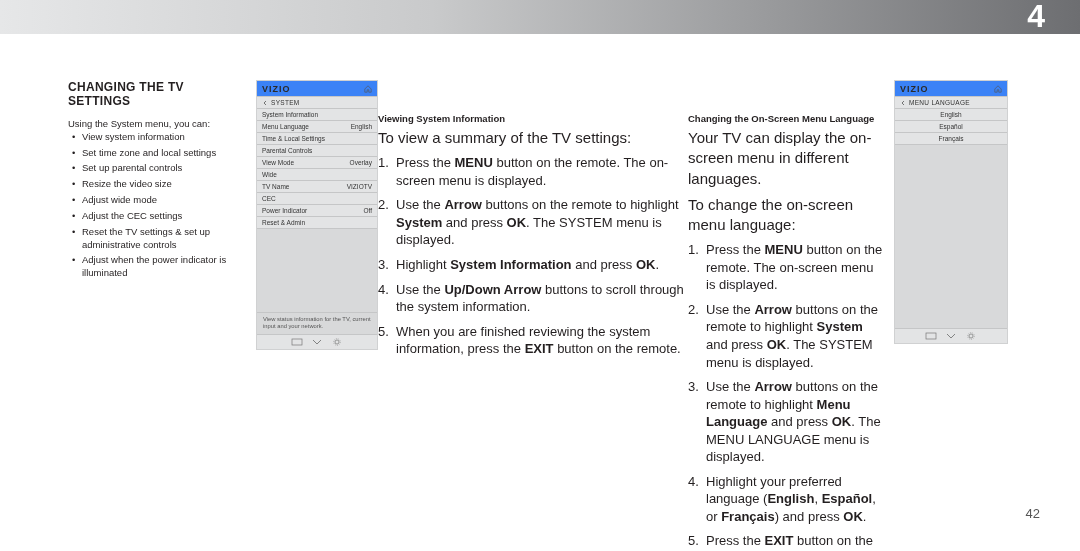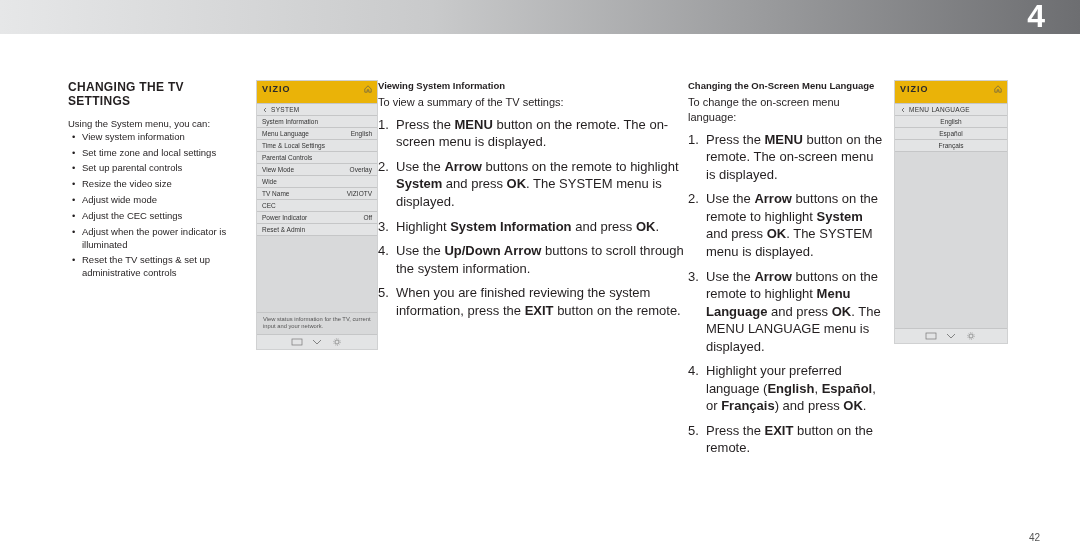--- a/index.html
+++ b/index.html
@@ -21,23 +21,23 @@
     position: absolute;
     right: 34px;
     top: -2px;
     color: #fff;
     font-size: 32px;
     font-weight: bold;
     letter-spacing: 1px;
   }
   .page-number {
     position: absolute;
-    bottom: 8px;
+    bottom: 30px;
     right: 40px;
-    font-size: 10px;
+    font-size: 13px;
     color: #555;
   }
   .content {
     padding: 46px 40px 0 68px;
     display: flex;
   }
   .col1 { width: 310px; display: flex; gap: 12px; }
   .col1-text { width: 176px; }
   .col2 { width: 310px; }
   .col3 { width: 320px; display: flex; gap: 10px; }
@@ -47,43 +47,43 @@
     font-size: 12px;
     font-weight: bold;
     letter-spacing: 0.3px;
     margin-bottom: 10px;
   }
   .intro { font-size: 9.5px; margin-bottom: 0; line-height: 1.35; }
   ul.bullets { list-style: none; font-size: 9.5px; line-height: 1.35; }
   ul.bullets li { padding-left: 14px; position: relative; margin-bottom: 3px; }
   ul.bullets li::before { content: "•"; position: absolute; left: 4px; top: 0; }
 
-  .sub-heading { font-size: 9.5px; font-weight: bold; margin-bottom: 4px; }
-  .sub-intro { font-size: 11px; margin-bottom: 6px; line-height: 1.35; }
+  .sub-heading { font-size: 9.5px; font-weight: bold; margin-bottom: 4px; margin-top: 33px; }
+  .sub-intro { font-size: 15px; margin-bottom: 6px; line-height: 1.35; }
 
   ol.steps { list-style: none; counter-reset: step; font-size: 13px; line-height: 1.35; }
   ol.steps li { counter-increment: step; padding-left: 18px; position: relative; margin-bottom: 7px; }
   ol.steps li::before { content: counter(step) "."; position: absolute; left: 0; top: 0; }
   ol.steps li b { font-weight: bold; }
 
   
   .vizio-panel {
     border: 1px solid #d0d1d2;
     background: #d8d9da;
     font-size: 7px;
     color: #333;
     display: flex;
     flex-direction: column;
   }
   .vizio-panel.system { width: 122px; height: 270px; }
   .vizio-panel.lang { width: 114px; height: 264px; }
 
   .vz-header {
-    background: #eab308;
-    padding: 3px 5px 9px 5px;
+    background: #3b82f6;
+    padding: 3px 5px 2px 5px;
     display: flex;
     justify-content: space-between;
     align-items: center;
     border-bottom: 1px solid #c5c6c7;
   }
   .vz-logo { font-family: Arial; font-weight: bold; font-size: 9px; letter-spacing: 1px; color: #2a2a2a; }
   .vz-home-icon {
     width: 8px; height: 8px;
     display: inline-block;
   }
@@ -143,22 +143,22 @@
     <div class="col1-text">
       <h1 class="section-title">CHANGING THE TV SETTINGS</h1>
       <p class="intro">Using the System menu, you can:</p>
       <ul class="bullets">
         <li>View system information</li>
         <li>Set time zone and local settings</li>
         <li>Set up parental controls</li>
         <li>Resize the video size</li>
         <li>Adjust wide mode</li>
         <li>Adjust the CEC settings</li>
+        <li>Reset the TV settings &amp; set up administrative controls</li>
         <li>Adjust when the power indicator is illuminated</li>
-        <li>Reset the TV settings &amp; set up administrative controls</li>
       </ul>
     </div>
 
     <div class="vizio-panel system">
       <div class="vz-header">
         <span class="vz-logo">VIZIO</span>
         <span class="vz-home-icon">
           <svg viewBox="0 0 10 10" width="8" height="8">
               <path d="M1 5 L5 1 L9 5 L9 9 L6 9 L6 6 L4 6 L4 9 L1 9 Z" fill="none" stroke="#555" stroke-width="0.8"></path>
             </svg>
@@ -245,20 +245,21 @@
       <li>Use the <b>Arrow</b> buttons on the remote to highlight <b>System</b> and press <b>OK</b>. The SYSTEM menu is displayed.</li>
       <li>Highlight <b>System Information</b> and press <b>OK</b>.</li>
       <li>Use the <b>Up/Down Arrow</b> buttons to scroll through the system information.</li>
       <li>When you are finished reviewing the system information, press the <b>EXIT</b> button on the remote.</li>
     </ol>
   </div>
 
   <div class="col3">
     <div class="col3-text">
       <div class="sub-heading">Changing the On-Screen Menu Language</div>
+      <p class="sub-intro">Your TV can display the on-screen menu in different languages.</p>
       <p class="sub-intro">To change the on-screen menu language:</p>
       <ol class="steps">
         <li>Press the <b>MENU</b> button on the remote. The on-screen menu is displayed.</li>
         <li>Use the <b>Arrow</b> buttons on the remote to highlight <b>System</b> and press <b>OK</b>. The SYSTEM menu is displayed.</li>
         <li>Use the <b>Arrow</b> buttons on the remote to highlight <b>Menu Language</b> and press <b>OK</b>. The MENU LANGUAGE menu is displayed.</li>
         <li>Highlight your preferred language (<b>English</b>, <b>Español</b>, or <b>Français</b>) and press <b>OK</b>.</li>
         <li>Press the <b>EXIT</b> button on the remote.</li>
       </ol>
     </div>
 

